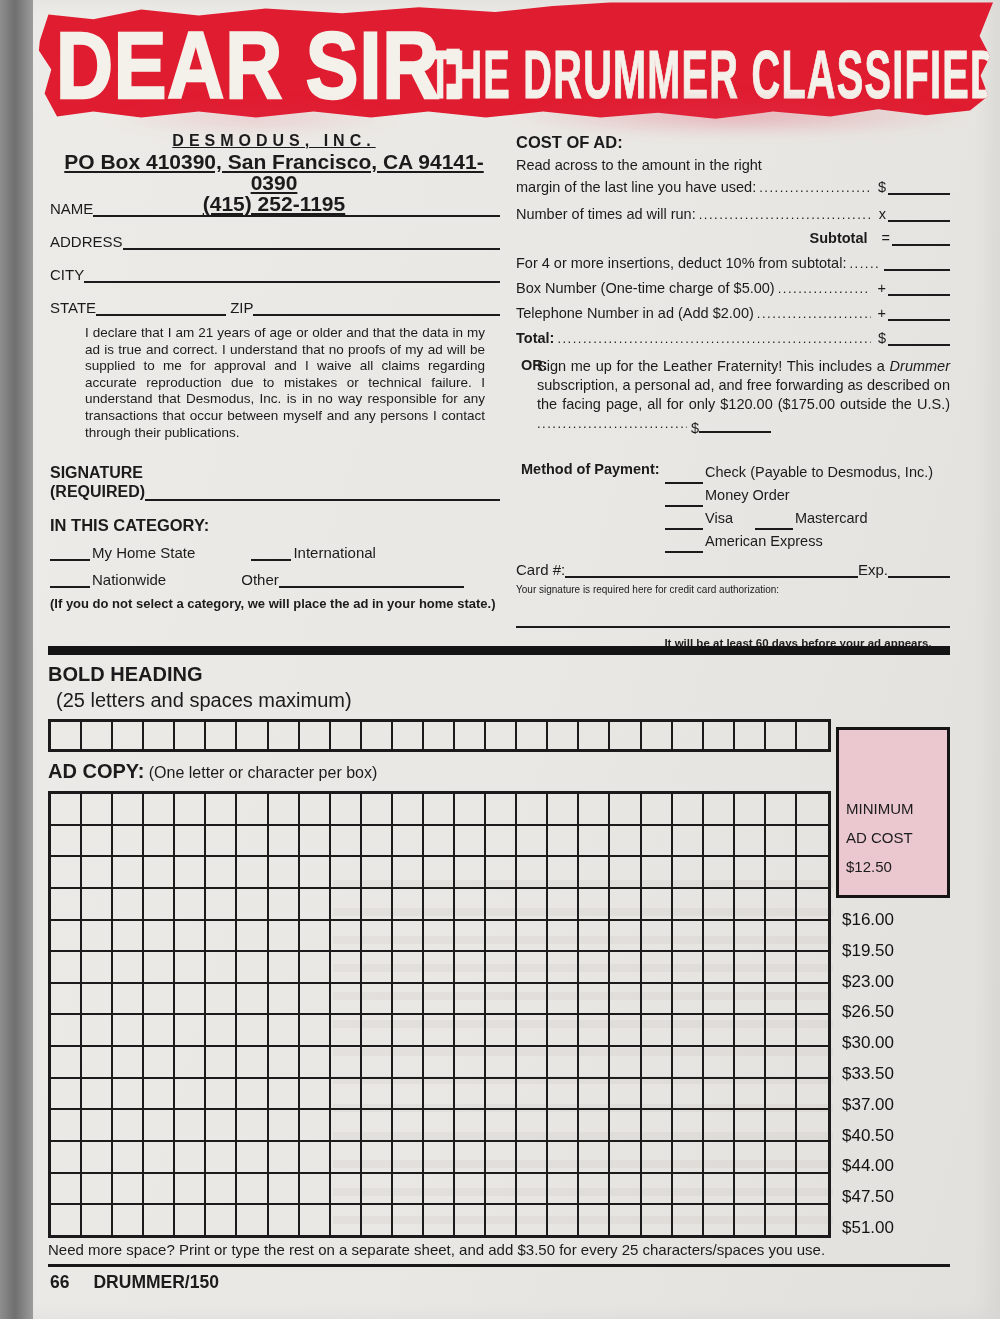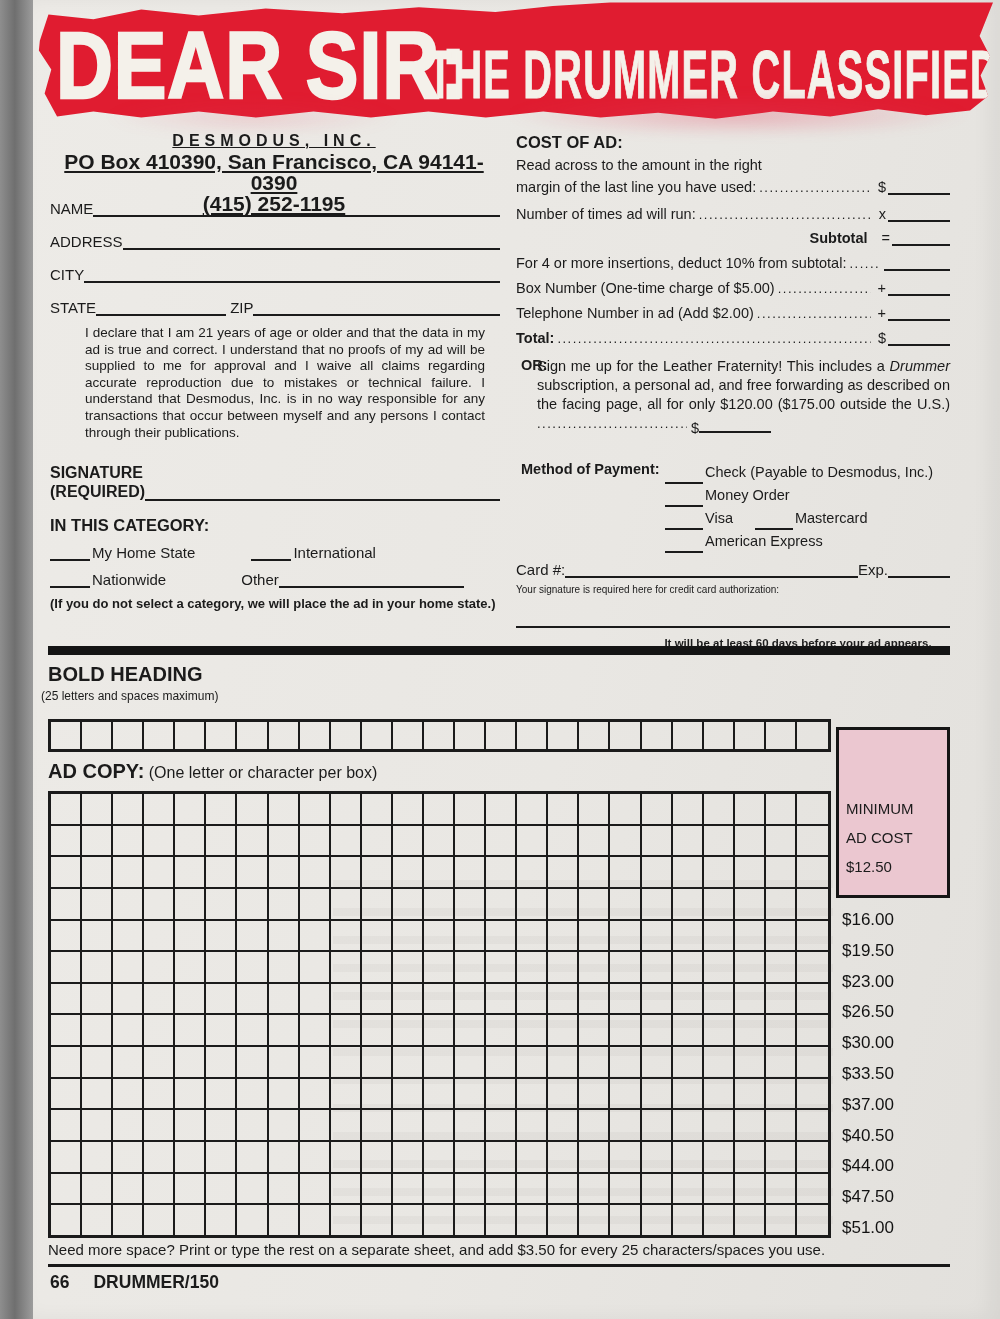--- a/index.html
+++ b/index.html
@@ -238,21 +238,21 @@
         <span>Your signature is required here for credit card authorization:</span>
       </div>
       <div style="position:absolute;top:493px;left:0;width:434px;border-bottom:2px solid var(--ink);"></div>
     </div>
 
     <div class="abs delay" style="left:585px;top:637px;width:360px;text-align:center;">It will be at least 60 days before your ad appears.</div>
 
     <div class="thickbar"></div>
 
     <div class="abs" style="left:15px;top:663px;font-size:20px;font-weight:bold;">BOLD HEADING</div>
-    <div class="abs" style="left:8px;top:689px;font-size:12px;">(25 letters and spaces maximum)</div>
+    <div class="abs" style="left:23px;top:689px;font-size:20px;">(25 letters and spaces maximum)</div>
     <div class="hgrid" style="grid-template-columns: repeat(25, 1fr);">
         <div class="hcell"></div>
         <div class="hcell"></div>
         <div class="hcell"></div>
         <div class="hcell"></div>
         <div class="hcell"></div>
         <div class="hcell"></div>
         <div class="hcell"></div>
         <div class="hcell"></div>
         <div class="hcell"></div>

